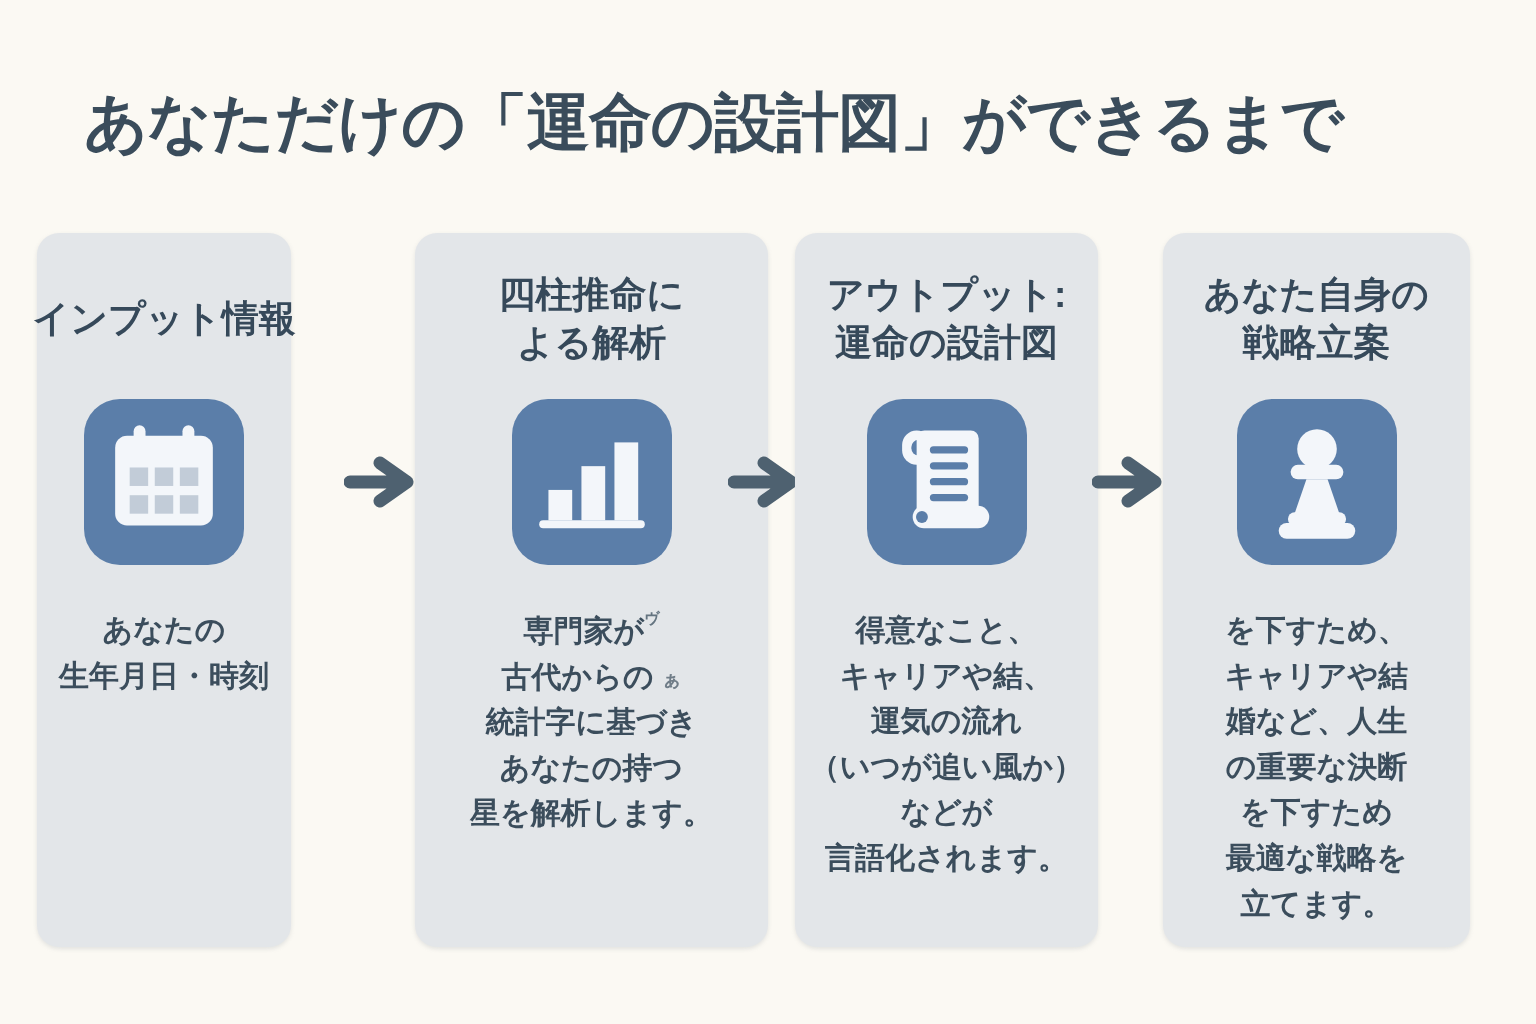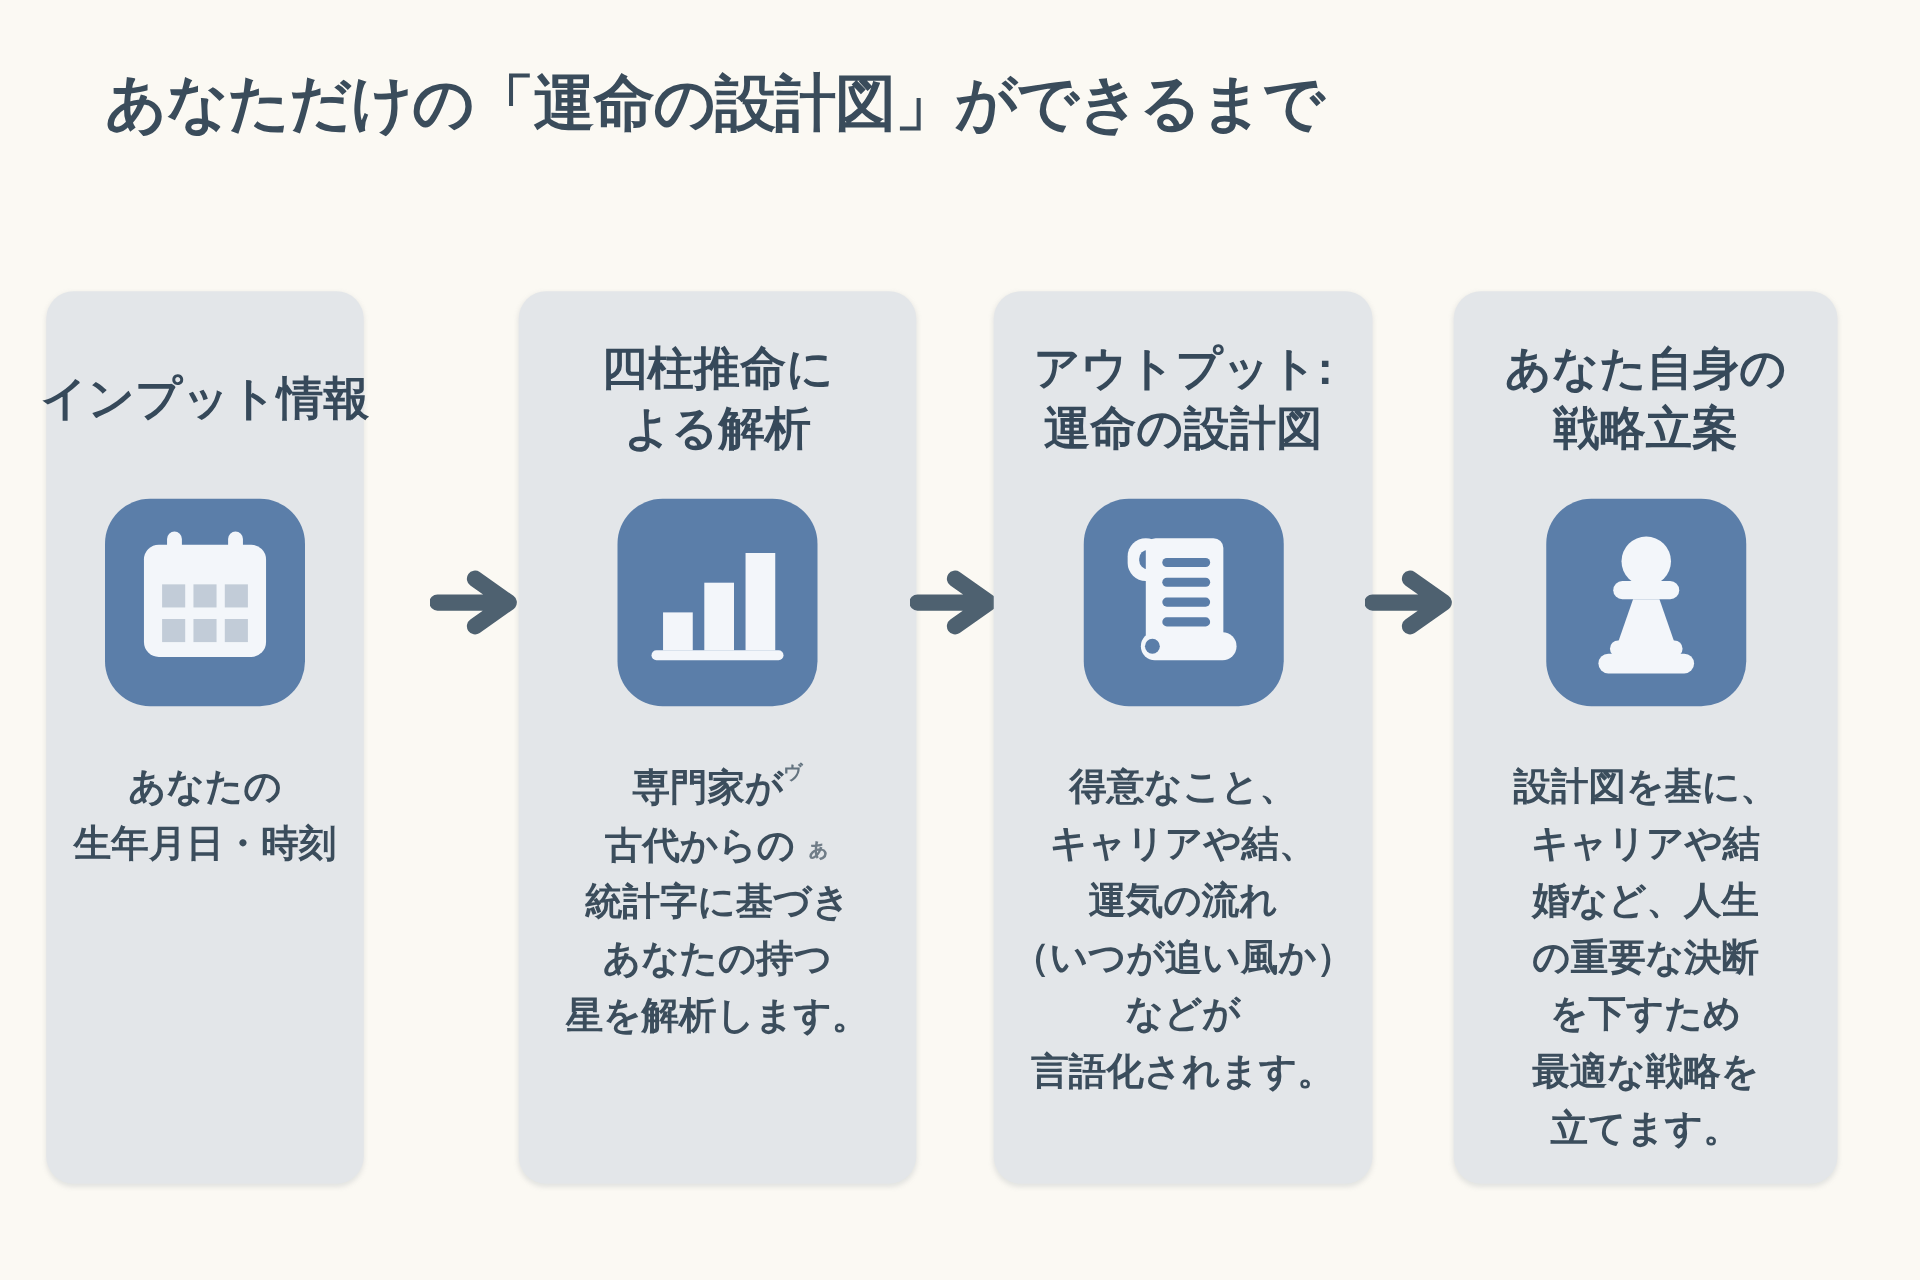--- a/index.html
+++ b/index.html
@@ -3,32 +3,32 @@
 <meta charset="utf-8">
 <style>
   html,body{margin:0;padding:0;}
   body{
     width:1536px;height:1024px;position:relative;overflow:hidden;
     background:#fbf9f3;
     font-family:"Liberation Sans","DejaVu Sans",sans-serif;
     color:#3a4c5b;
   }
   .title{
-    position:absolute;left:84px;top:50px;width:1400px;
-    font-size:49px;font-weight:800;letter-spacing:-1px;
+    position:absolute;left:84px;top:80px;width:1400px;
+    font-size:63px;font-weight:800;letter-spacing:-1px;
     color:#3a4c5b;white-space:nowrap;
   }
   .card{
     position:absolute;top:233px;height:714px;
     background:#e3e6e9;border-radius:22px;
     box-shadow:0 2px 4px rgba(140,150,160,0.22);
     display:flex;flex-direction:column;align-items:center;text-align:center;
   }
   .card.c1{left:37px;width:254px;}
-  .card.c2{left:415px;width:318px;}
+  .card.c2{left:415px;width:353px;}
   .card.c3{left:795px;width:303px;text-align:center;}
   .card.c4{left:1163px;width:307px;}
   .hdr{
     margin-top:30px;height:112px;
     display:flex;flex-direction:column;justify-content:center;
     font-size:37px;font-weight:800;line-height:1.3;color:#36495a;
   }
   .hline{white-space:nowrap;}
   .badge{
     width:160px;height:166px;border-radius:36px;background:#5b7ea9;
@@ -143,21 +143,21 @@
   <div class="badge">
     <svg viewBox="0 0 100 100">
       <circle cx="50" cy="25" r="15" fill="#f3f6fa"></circle>
       <rect x="30" y="37" width="40" height="11" rx="5.5" fill="#f3f6fa"></rect>
       <path d="M42 48 L58 48 L67 74 L33 74 Z" fill="#f3f6fa"></path>
       <rect x="28" y="73" width="44" height="10" rx="5" fill="#f3f6fa"></rect>
       <rect x="21" y="81" width="58" height="12" rx="6" fill="#f3f6fa"></rect>
     </svg>
   </div>
   <div class="cbody">
-    <div class="line">設計図を基に、</div>
+    <div class="line">を下すため、</div>
     <div class="line">キャリアや結</div>
     <div class="line">婚など、人生</div>
     <div class="line">の重要な決断</div>
     <div class="line">を下すため</div>
     <div class="line">最適な戦略を</div>
     <div class="line">立てます。</div>
   </div>
 </div>
 
 </body></html>

